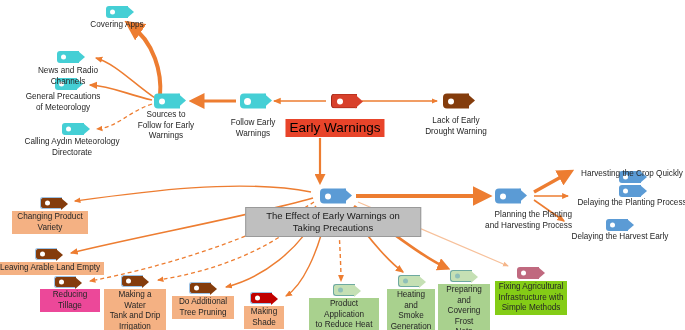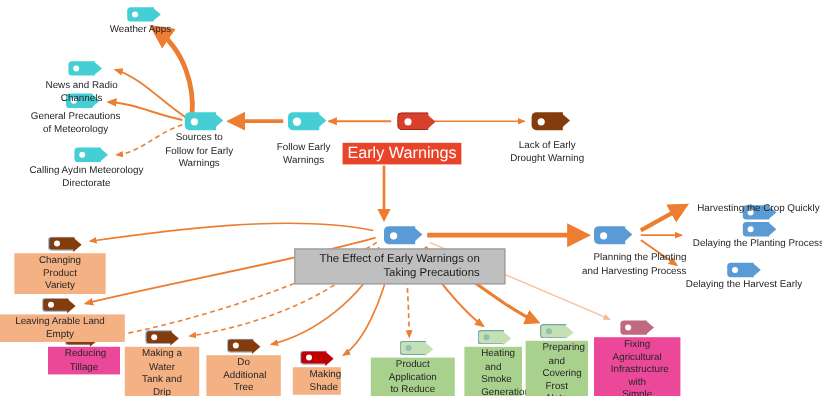--- a/index.html
+++ b/index.html
@@ -78,35 +78,34 @@
     transform: translate(-50%, 0);
     text-align: center;
     font-size: 8.2px;
     line-height: 10.5px;
     color: #262626;
     white-space: pre-line;
     padding: 0 1px;
     box-sizing: border-box;
   }
   .label.boxed {
-    padding: 1px 14px;
+    padding: 1px 3px;
   }
   .label.root {
     font-size: 13.5px;
     line-height: 16px;
     padding: 1px 4px;
-    color: #ffffff;
+    color: #000000;
   }
   .label.center {
     font-size: 9.5px;
     line-height: 12px;
     padding: 2px 20px;
     border: 1px solid #9a9a9a;
     color: #1a1a1a;
-    text-align: right;
   }
 </style>
 </head>
 <body>
 
 <div id="canvas">
 
   <svg id="edges" viewBox="0 0 685 330">
     <defs>
       <marker id="ah-thick" markerWidth="5" markerHeight="5" refX="3.6" refY="2.5" orient="auto">
@@ -260,21 +259,21 @@
     <div class="tag" style="background:#C5E0B4;color:#C5E0B4;border:1px solid #6EA9A0;border-right:none;">
         <span class="dot" style="background:#8FBFB8;"></span>
       </div>
   </div>
   <div class="node" style="left:528px;top:273px;">
     <div class="tag" style="background:#C0697F;color:#C0697F;">
         <span class="dot"></span>
       </div>
   </div>
 
-  <div class="label" style="left:117px;top:20px;width:110px;">Weather Apps</div>
+  <div class="label" style="left:117px;top:20px;width:110px;">Covering Apps</div>
   <div class="label" style="left:68px;top:66px;width:110px;">News and Radio
 Channels</div>
   <div class="label" style="left:63px;top:92px;width:120px;">General Precautions
 of Meteorology</div>
   <div class="label" style="left:72px;top:137px;width:150px;">Calling Aydın Meteorology
 Directorate</div>
   <div class="label" style="left:166px;top:110px;width:100px;">Sources to
 Follow for Early
 Warnings</div>
   <div class="label" style="left:253px;top:118px;width:90px;">Follow Early
@@ -305,17 +304,17 @@
 Tree Pruning</div>
   <div class="label boxed" style="left:264px;top:306px;background:#F4B183;width:40px;">Making Shade</div>
   <div class="label boxed" style="left:344px;top:298px;background:#A9D18E;width:70px;">Product Application
 to Reduce Heat Stress</div>
   <div class="label boxed" style="left:411px;top:289px;background:#A9D18E;width:48px;">Heating and
 Smoke
 Generation</div>
   <div class="label boxed" style="left:464px;top:284px;background:#A9D18E;width:52px;">Preparing and
 Covering Frost
 Nets</div>
-  <div class="label boxed" style="left:531px;top:281px;background:#ec4899;width:72px;">Fixing Agricultural
+  <div class="label boxed" style="left:531px;top:281px;background:#84cc16;width:72px;">Fixing Agricultural
 Infrastructure with
 Simple Methods</div>
 
 </div>
 
 </body></html>

